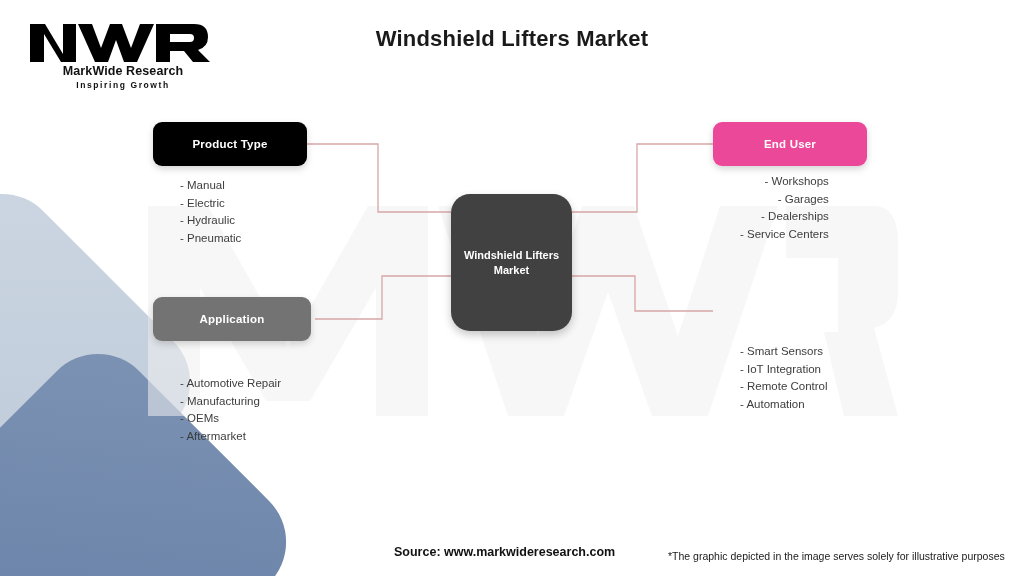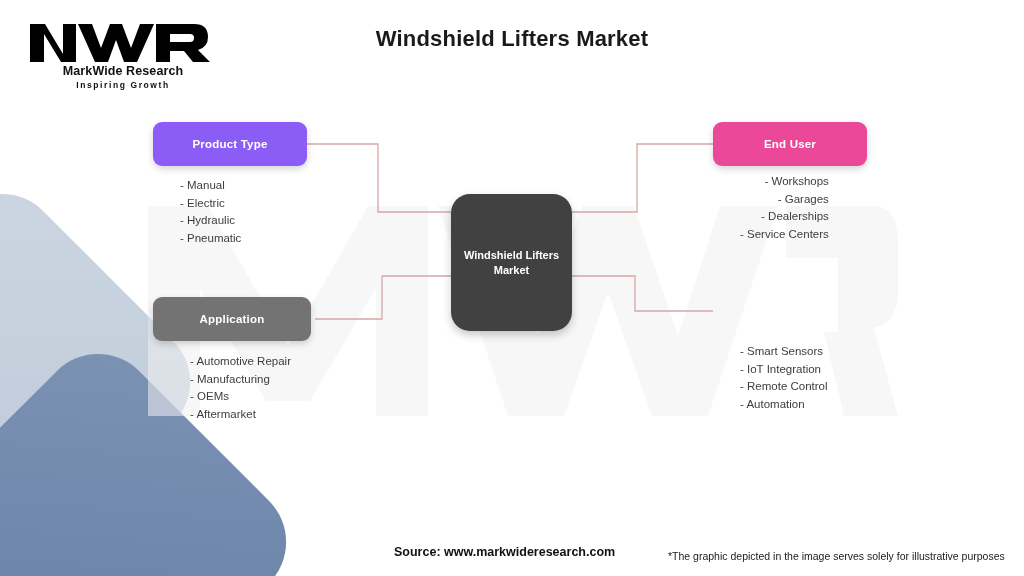--- a/index.html
+++ b/index.html
@@ -118,26 +118,26 @@
     box-shadow: 0 3px 7px rgba(0,0,0,0.17);
   }
   .node-list {
     position: absolute;
     font-size: 11.5px;
     line-height: 17.6px;
     color: #3d3d3d;
   }
   .node-list div { white-space: nowrap; }
 
-  .chip-product   { left:153px; top:122px; width:154px; height:44px; background:#8b5cf6; }
+  .chip-product   { left:153px; top:122px; width:154px; height:44px; background:#000000; }
   .list-product   { left:180px; top:177px; }
   .chip-enduser   { left:713px; top:122px; width:154px; height:44px; background:#ec4899; }
   .list-enduser   { left:740px; top:173px;text-align:right; }
   .chip-application { left:153px; top:297px; width:158px; height:44px; background:#737373; }
-  .list-application { left:180px; top:353px;margin-left:10px; }
+  .list-application { left:180px; top:375px; }
   .chip-technology  { left:713px; top:289px; width:154px; height:44px; background:#efd337; }
   .list-technology  { left:740px; top:343px; }
 
   .center-node {
     position: absolute;
     left: 451px;
     top: 194px;
     width: 121px;
     height: 137px;
     background: #414141;

